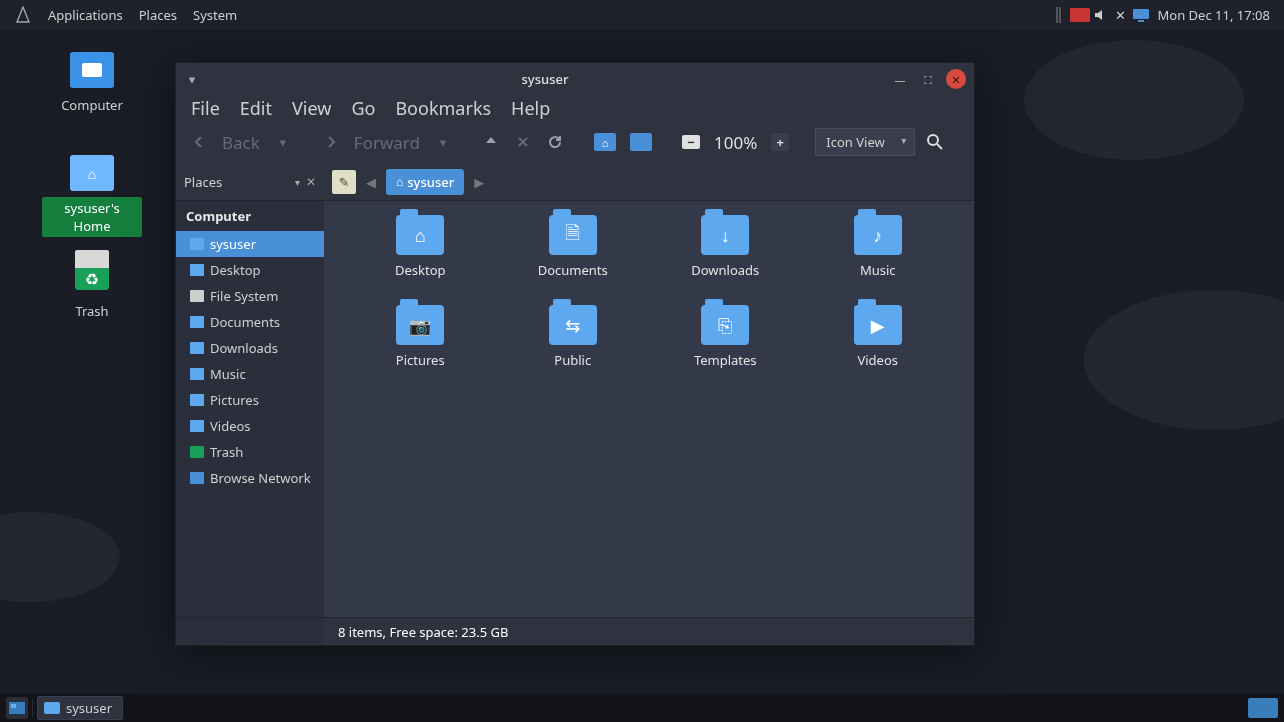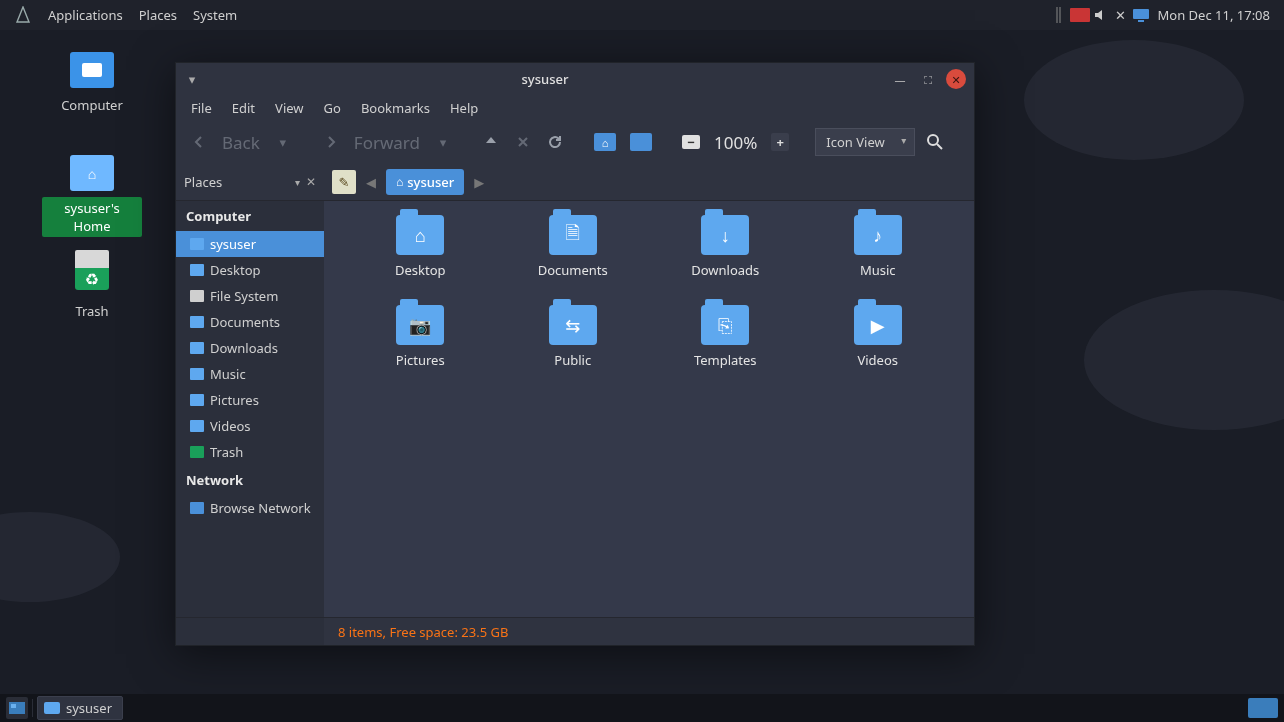--- a/index.html
+++ b/index.html
@@ -35,21 +35,21 @@
 #bottom-panel .spacer { flex:1; }
 
 
 #fm { position:absolute; left:175px; top:62px; width:800px; height:584px; background:#2f3340; border:1px solid #202329; box-shadow:0 8px 40px rgba(0,0,0,.5); display:flex; flex-direction:column; }
 #fm .titlebar { height:32px; display:flex; align-items:center; padding:0 8px; gap:8px; }
 #fm .titlebar .tmenu { width:16px; text-align:center; color:#aaa; }
 #fm .titlebar .title { flex:1; text-align:center; font-weight:500; color:#e0e0e0; }
 #fm .titlebar .winbtn { width:20px; height:20px; display:flex; align-items:center; justify-content:center; border-radius:50%; font-size:11px; color:#bbb; }
 #fm .titlebar .winbtn.close { background:#d94b3d; color:#3a1410; }
 
-#fm .menubar { height:26px; display:flex; align-items:center; padding:0 6px; gap:2px; font-size:13px; }
+#fm .menubar { height:26px; display:flex; align-items:center; padding:0 6px; gap:2px; font-size:18px; }
 #fm .menubar .mi { padding:3px 9px; }
 
 #fm .toolbar { height:42px; display:flex; align-items:center; padding:0 10px; gap:6px; }
 #fm .toolbar .tbtn { min-width:26px; height:28px; display:flex; align-items:center; justify-content:center; color:#9aa0aa; gap:4px; padding:0 4px; }
 #fm .toolbar .tbtn.disabled { opacity:.5; }
 #fm .toolbar .tbtn.txt { font-size:17px; }
 #fm .toolbar .sep { width:10px; }
 #fm .toolbar .sq { width:22px; height:18px; border-radius:2px; }
 #fm .toolbar .dropdown { background:#3a3e4c; border:1px solid #4a4e5c; padding:4px 28px 4px 10px; position:relative; font-size:13px; min-width:100px; }
 #fm .toolbar .dropdown::after { content:"▾"; position:absolute; right:8px; top:4px; font-size:10px; color:#aaa; }
@@ -68,21 +68,21 @@
 .sidebar .sitem { padding:4px 10px 4px 14px; display:flex; align-items:center; gap:6px; cursor:default; }
 .sidebar .sitem.active { background:#4a90d9; color:#fff; }
 .sidebar .sic { width:14px; height:12px; border-radius:1px; flex-shrink:0; }
 
 #fm .iconview { flex:1; background:#34394a; padding:14px 20px; display:grid; grid-template-columns:repeat(4,1fr); grid-auto-rows:90px; gap:0; align-content:start; overflow:auto; }
 .fitem { display:flex; flex-direction:column; align-items:center; gap:6px; font-size:13px; color:#e4e4e4; }
 .fitem .ficon { width:48px; height:40px; background:#5ea8ef; border-radius:4px; position:relative; display:flex; align-items:center; justify-content:center; color:#fff; }
 .fitem .ficon::before { content:""; position:absolute; top:-6px; left:4px; width:18px; height:8px; background:#5ea8ef; border-radius:2px 2px 0 0; } 
 .statuswrap { display:flex; height:28px; border-top:1px solid #25272f; }
 .statuswrap .gutter { width:148px; background:#2b2f3b; }
-.statuswrap .stxt { flex:1; display:flex; align-items:center; padding:0 14px; font-size:13px; color:#f97316; }
+.statuswrap .stxt { flex:1; display:flex; align-items:center; padding:0 14px; font-size:13px; color:#ffffff; }
 
 svg { display:block; }
 </style>
 </head>
 <body>
 
 <div id="wallpaper">
   <div class="cloud" style="width:220px;height:120px;right:40px;top:10px"></div>
   <div class="cloud" style="width:260px;height:140px;right:-60px;top:260px"></div>
   <div class="cloud" style="width:180px;height:90px;left:-60px;bottom:90px"></div>
@@ -269,21 +269,20 @@
           </div>
           <div class="sitem">
             <span class="sic" style="background:#5ea8ef"></span>
             <span>Videos</span>
           </div>
           <div class="sitem">
             <span class="sic" style="background:#1aa05a"></span>
             <span>Trash</span>
           </div>
         </div>
-      <div class="shead">Network</div>
       <div id="sb-net">
           <div class="sitem">
             <span class="sic" style="background:#4a90d9"></span>
             <span>Browse Network</span>
           </div>
         </div>
     </div>
     <div class="iconview" id="iconview">
         <div class="fitem">
           <div class="ficon">

